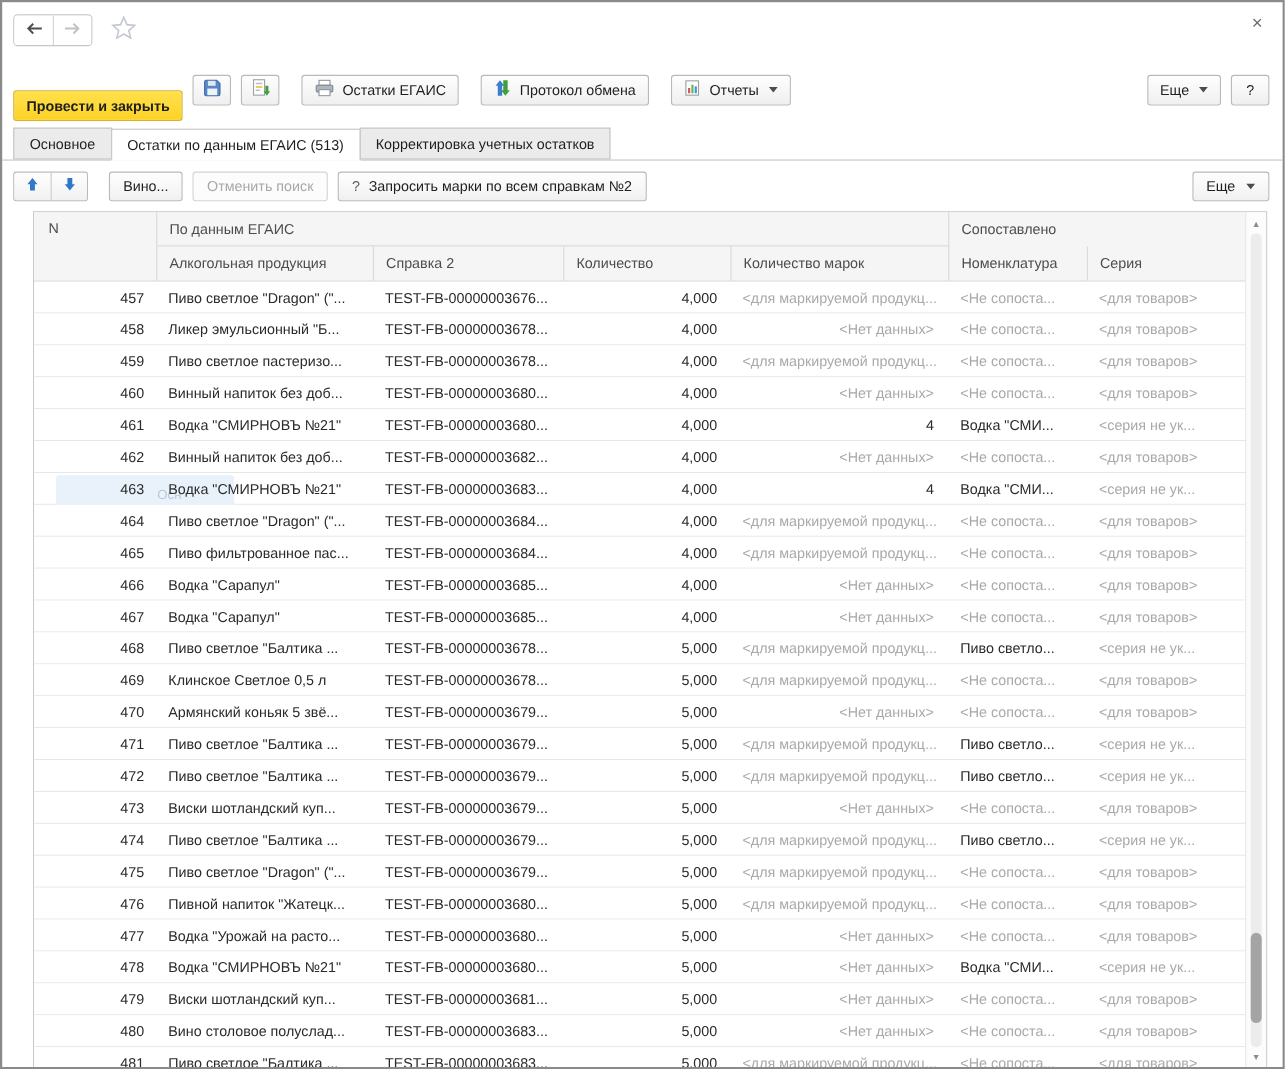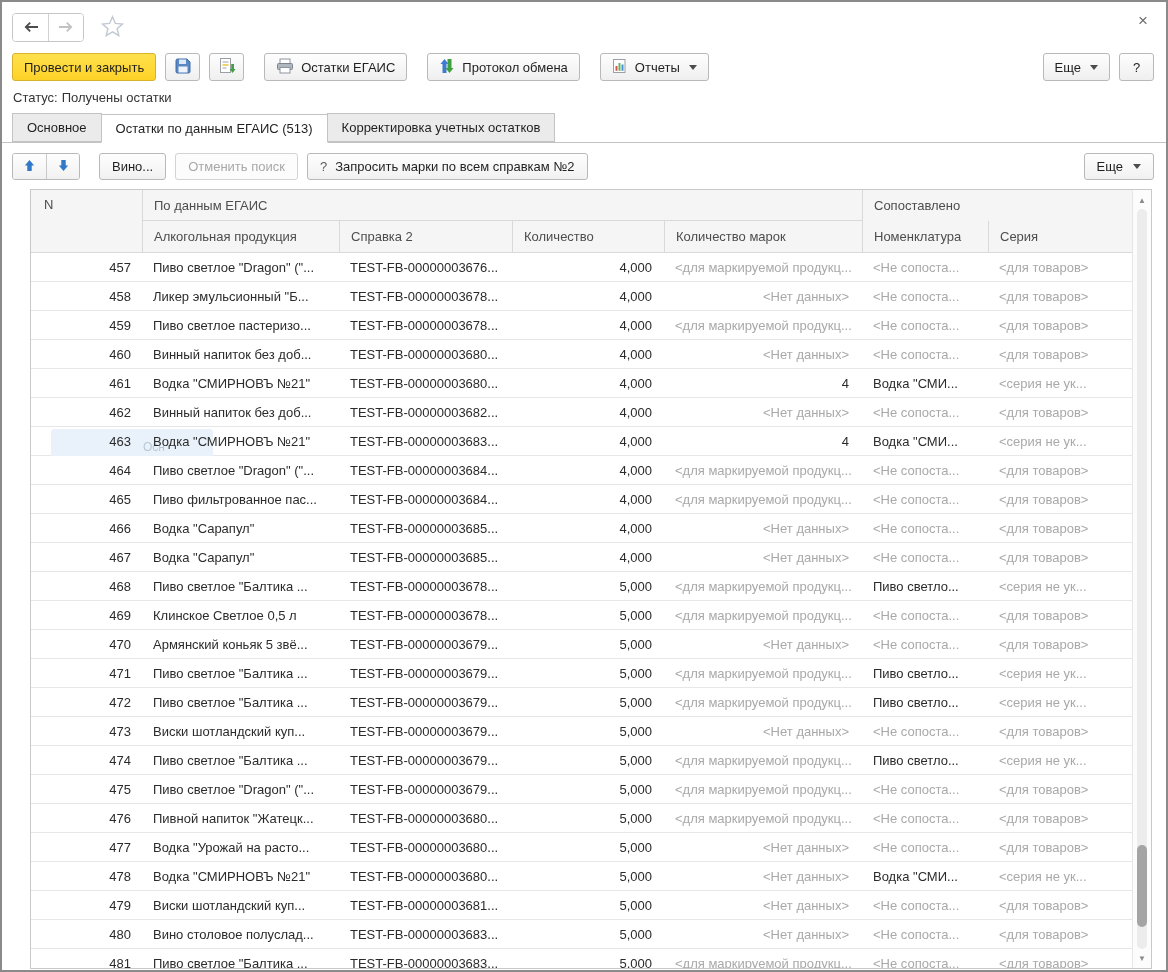--- a/index.html
+++ b/index.html
@@ -12,21 +12,21 @@
   .navgroup { display:flex; height:29px; border:1px solid #c6c6c6; border-radius:4px; overflow:hidden; background:#fff; }
   .navbtn { width:35px; display:flex; align-items:center; justify-content:center; background:#fff; cursor:pointer; }
   .navbtn + .navbtn { border-left:1px solid #d2d2d2; }
   .star { margin-left:17px; display:flex; align-items:center; }
   .doc-title { margin-left:18px; font-size:19px; color:#141414; white-space:nowrap; }
   .close-btn { margin-left:auto; align-self:flex-start; margin-top:-2px; font-size:17px; color:#6d6d6d; cursor:pointer; padding:2px 4px; }
 
   
   .toolbar { display:flex; align-items:center; padding:7px 12px 6px 10px; gap:9px; }
   .btn { height:28px; border:1px solid #b9b9b9; border-radius:3px; background:linear-gradient(#fefefe,#efefef); font-size:13px; color:#1f1f1f; display:inline-flex; align-items:center; gap:7px; padding:0 11px; white-space:nowrap; cursor:pointer; }
-  .btn.primary { background:linear-gradient(#ffe14d,#fdd226); border-color:#d6b32b; font-weight:normal; }
+  .btn.primary { background:linear-gradient(#ffe14d,#fdd226); border-color:#d6b32b; font-weight:bold;margin-top:29px; }
   .btn.icon-only { width:35px; justify-content:center; padding:0; }
   .btn.grouped { margin-left:11px; }
   .caret { width:0; height:0; border-left:4px solid transparent; border-right:4px solid transparent; border-top:5px solid #4c4c4c; margin-left:2px; }
   .tspacer { flex:1; }
 
   
   .statusline { padding:3px 12px 8px 11px; font-size:13px; color:#333; }
   .statusline span + span { margin-left:4px; }
 
   
@@ -159,23 +159,20 @@
     <div class="tspacer"></div>
     <button class="btn">
       <span>Еще</span>
       <span class="caret"></span>
     </button>
     <button class="btn icon-only">
         <span>?</span>
       </button>
   </div>
 
-  <div class="statusline">
-    <span>Статус:</span><span>Получены остатки</span>
-  </div>
 
   <div class="tabbar">
     <div class="tab">Основное</div>
     <div class="tab active">Остатки по данным ЕГАИС (513)</div>
     <div class="tab">Корректировка учетных остатков</div>
   </div>
 
   <div class="panel-toolbar">
     <div class="arrow-group">
       <div class="abtn">

